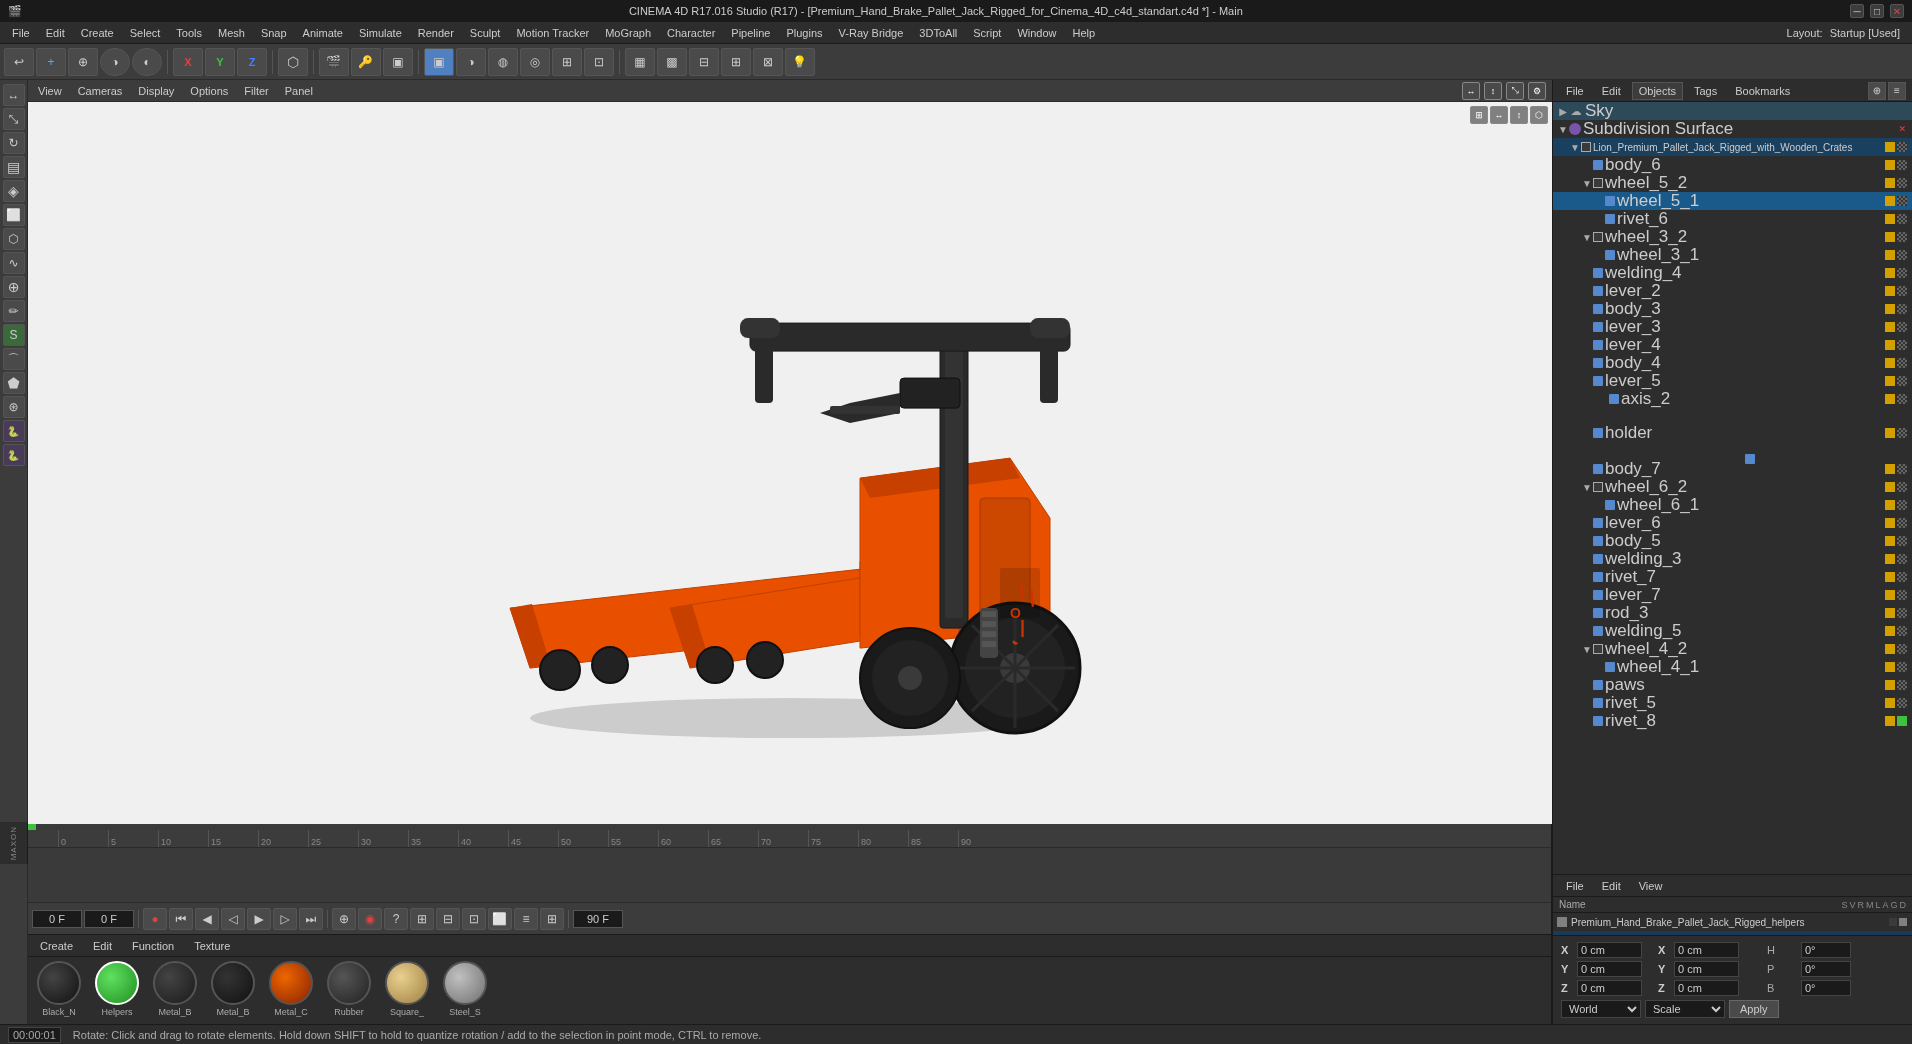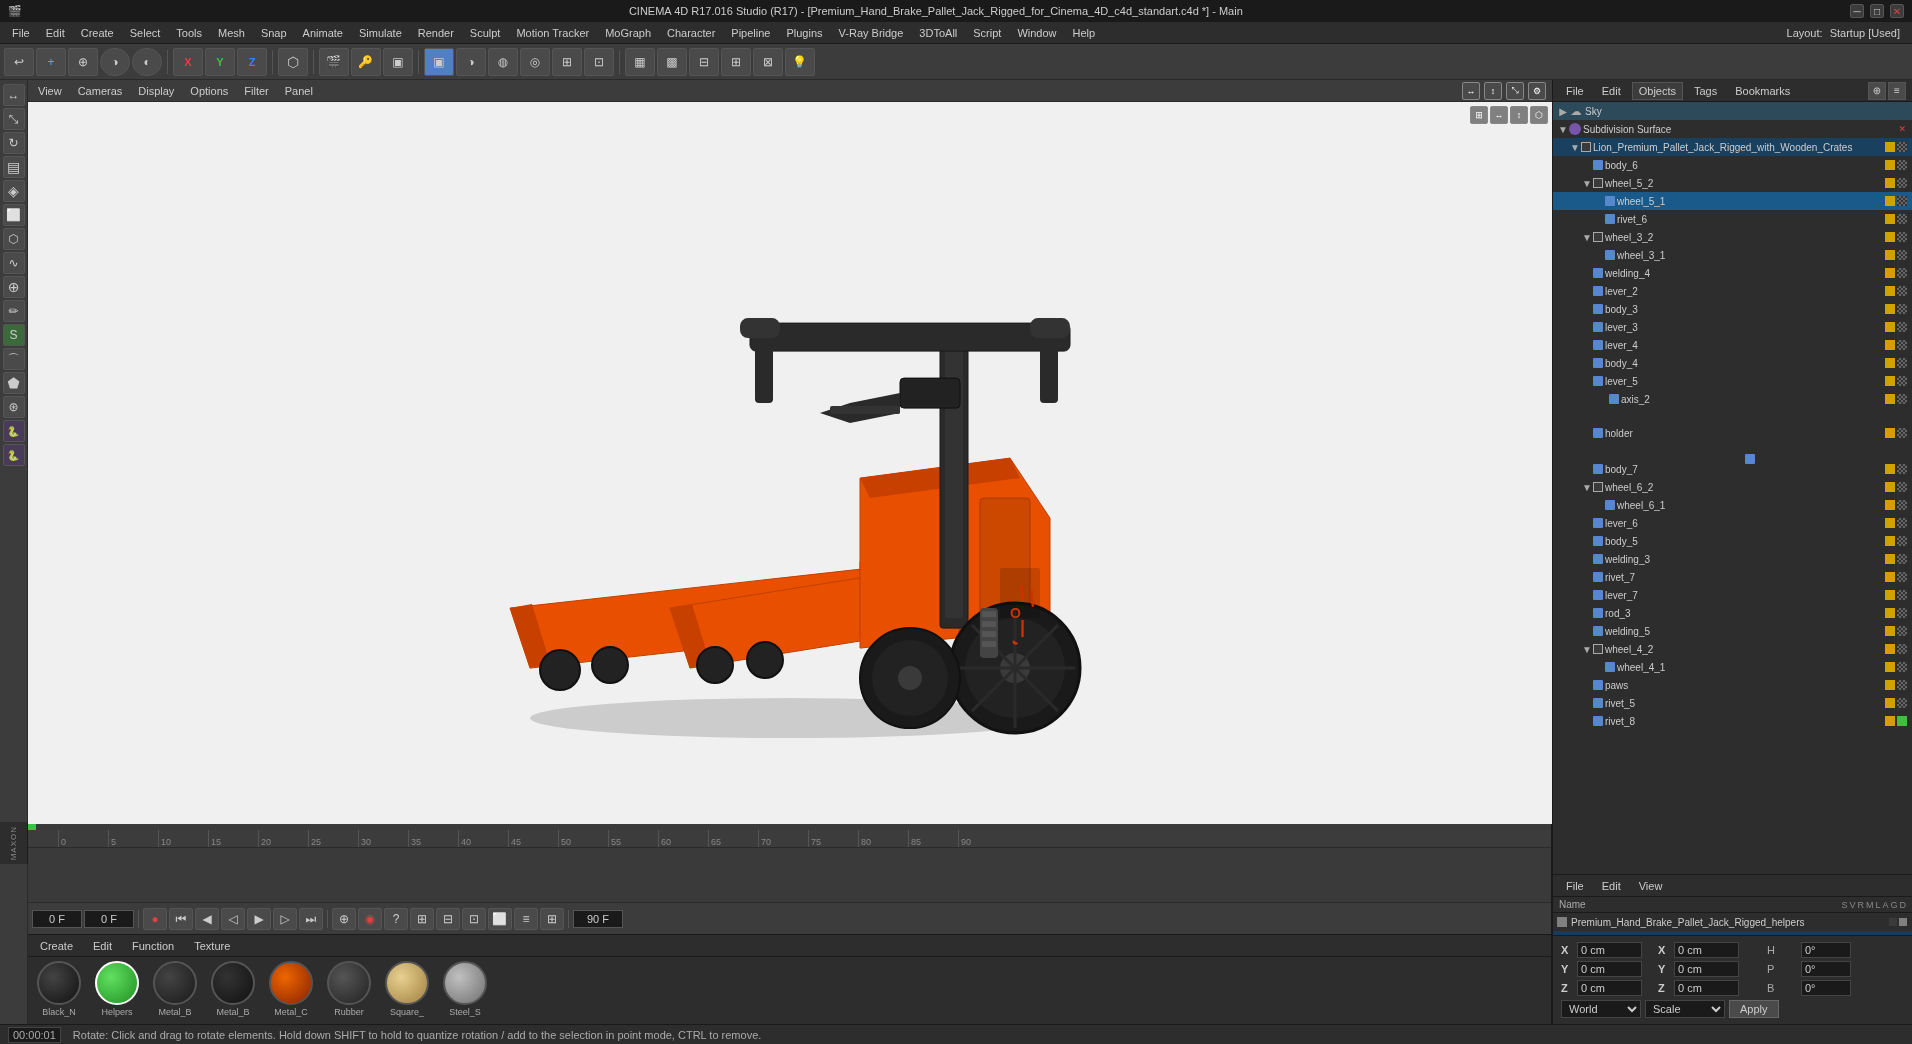--- a/index.html
+++ b/index.html
@@ -35,21 +35,21 @@
     
     #pallet-jack { position: absolute; top: 50%; left: 50%; transform: translate(-50%, -45%); }
 
     
     #right-panel { width: 360px; background: #2d2d2d; border-left: 1px solid #1a1a1a; display: flex; flex-direction: column; }
     .rp-icon { width: 18px; height: 18px; background: #4a4a4a; border: 1px solid #555; cursor: pointer; display: flex; align-items: center; justify-content: center; color: #ccc; font-size: 10px; }
     .tree-item { display: flex; align-items: center; height: 18px; padding-left: 4px; cursor: pointer; white-space: nowrap; }
     .tree-item.selected { background: #1a5a8a; }
     .tree-expand { width: 12px; height: 12px; display: inline-flex; align-items: center; justify-content: center; color: #aaa; font-size: 10px; cursor: pointer; flex-shrink: 0; }
     .tree-icon { width: 14px; height: 14px; display: inline-flex; align-items: center; justify-content: center; margin-right: 2px; flex-shrink: 0; }
-    .tree-label { flex: 1; font-size: 10px; color: #ccc; overflow: hidden; text-overflow: ellipsis; }
+    .tree-label { flex: 1; font-size: 17px; color: #ccc; overflow: hidden; text-overflow: ellipsis; }
     #timeline-controls { height: 32px; background: #3c3c3c; display: flex; align-items: center; padding: 0 4px; gap: 2px; border-top: 1px solid #2a2a2a; }
     .tc-btn { width: 24px; height: 22px; background: #4a4a4a; border: 1px solid #555; cursor: pointer; display: flex; align-items: center; justify-content: center; color: #ccc; font-size: 12px; border-radius: 2px; }
     .frame-display { background: #1a1a1a; border: 1px solid #555; color: #ccc; width: 50px; text-align: center; font-size: 11px; padding: 2px 4px; }
     .tc-sep { width: 1px; height: 18px; background: #555; margin: 0 2px; }
 
     
     #material-bar { height: 90px; background: #2d2d2d; border-top: 1px solid #1a1a1a; display: flex; flex-direction: column; }
     #material-toolbar { height: 22px; background: #2d2d2d; display: flex; align-items: center; padding: 0 6px; gap: 8px; border-bottom: 1px solid #1a1a1a; }
     .mat-menu { color: #ccc; font-size: 11px; cursor: pointer; padding: 2px 6px; }
     #material-list { display: flex; padding: 4px 6px; gap: 8px; align-items: center; }

